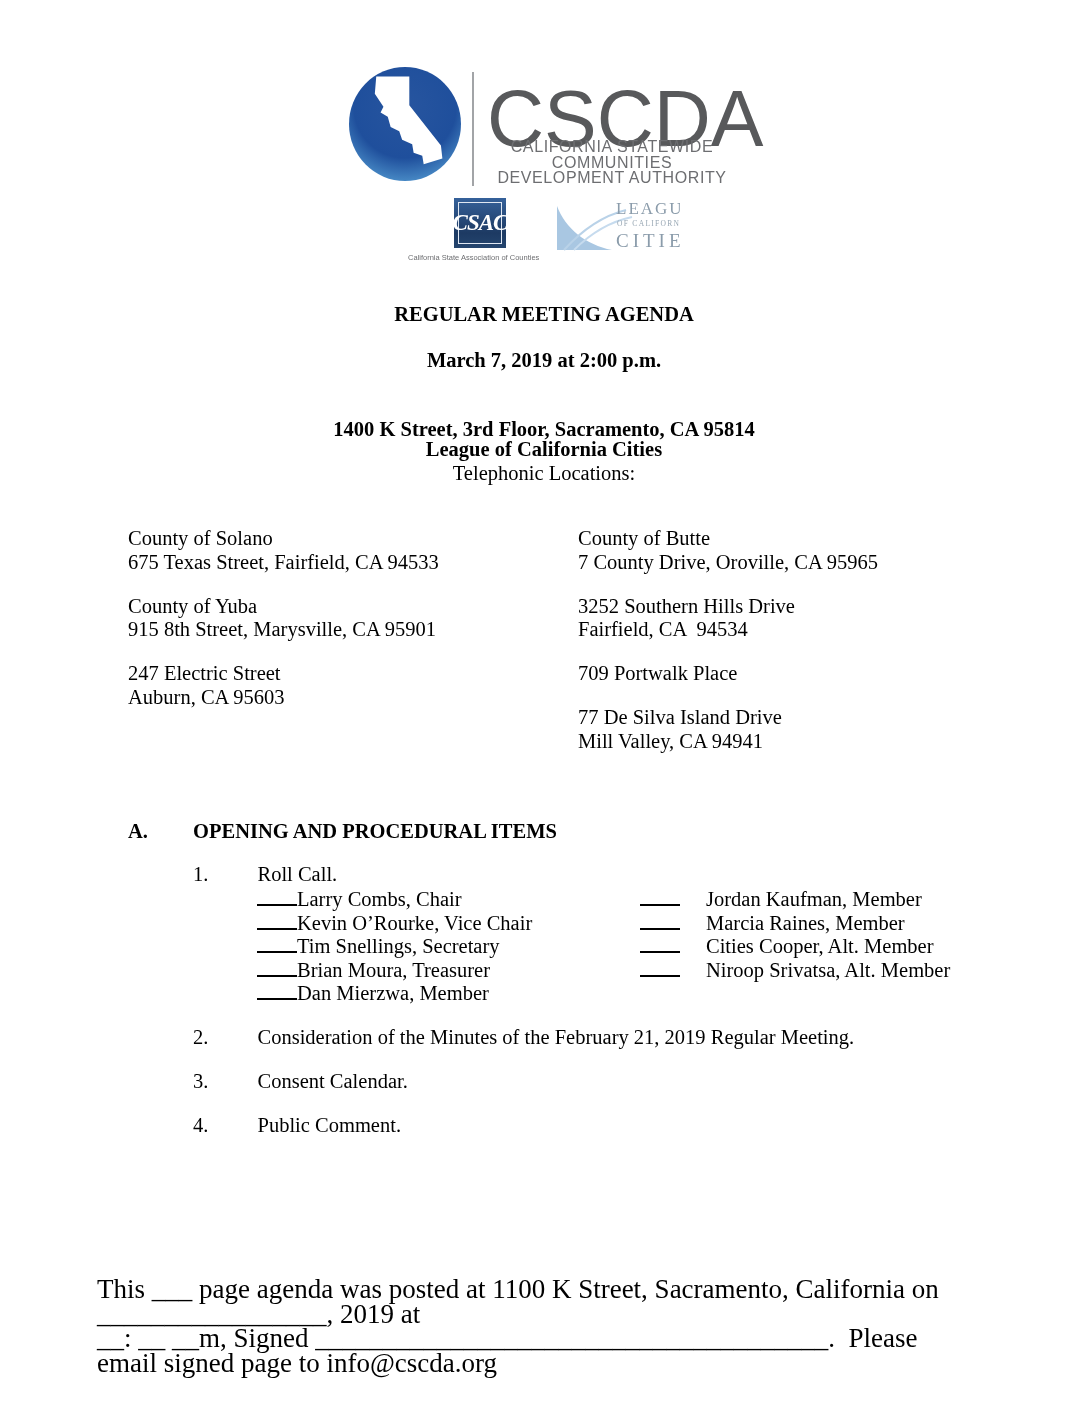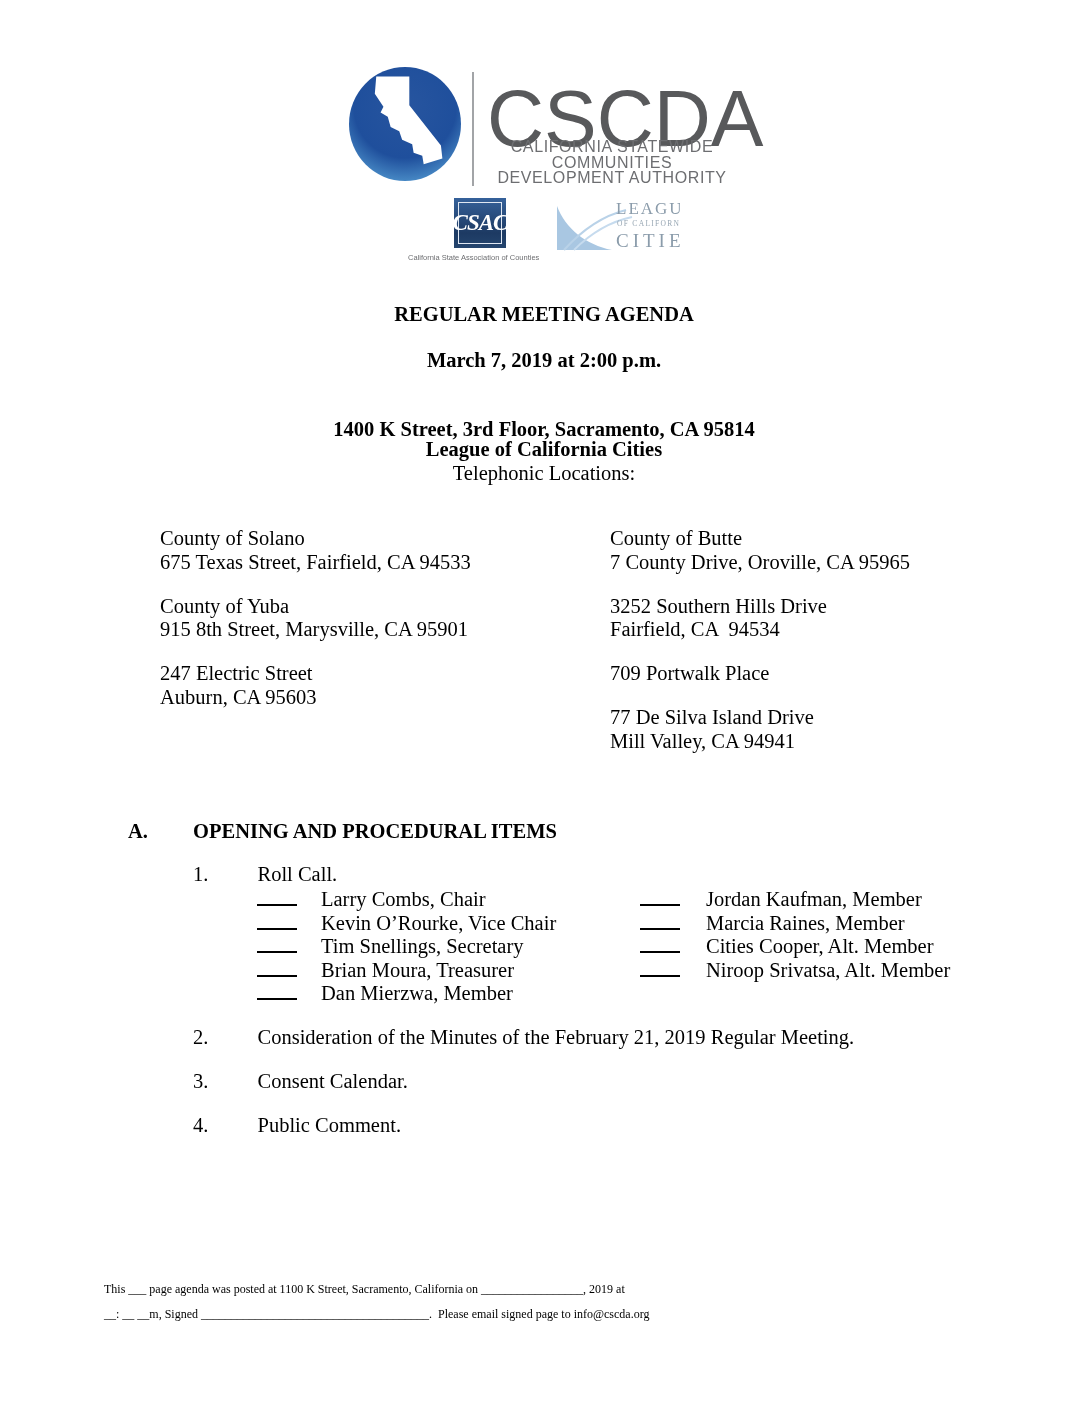--- a/index.html
+++ b/index.html
@@ -50,32 +50,32 @@
   }
 
   
   .league-logo { left:552px; top:192px; }
   .league-big { font-family:"Liberation Serif", serif; font-size:17px; letter-spacing:2px; fill:#8b9cab; }
   .league-small { font-family:"Liberation Serif", serif; font-size:7.5px; letter-spacing:1.3px; fill:#97a6b3; }
   .league-cities { font-family:"Liberation Serif", serif; font-size:19px; letter-spacing:4px; fill:#8b9cab; }
 
   
   .loc-col { line-height:23.5px; }
-  .loc-group { margin-bottom:20.5px;margin-left:32px; }
+  .loc-group { margin-bottom:20.5px; }
 
   
   .tab-num { display:inline-block; width:64.5px; }
   .tab-letter { display:inline-block; width:65px; }
   .rc-row { height:23.5px; line-height:23.5px; }
   .rc-blank { display:inline-block; width:40px; height:17px; border-bottom:2px solid #000; }
-  .rc-name { display:inline-block; margin-left:24px; }
+  .rc-name { display:inline-block; }
   .rc-name-r { display:inline-block; margin-left:26px; }
 
   
-  .footer { left:104px; top:1277px; width:860px; font-size:12px; line-height:24.5px; }
+  .footer { left:97px; top:1277px; width:860px; font-size:27px; line-height:24.5px; }
 </style>
 </head>
 <body>
 
 <div class="page">
 
   <div class="abs cscda-circle">
     <svg width="92" height="104" viewBox="0 0 64 72">
       <path d="M12,3 L35,3 L35,23 L57,51 L58,60 L45,64 L44,58 L38,56 L37,50 L30,47 L28,41 L22,38 L20,31 L15,28 L17,24 L11,15 Z" fill="#ffffff"></path>
     </svg>

